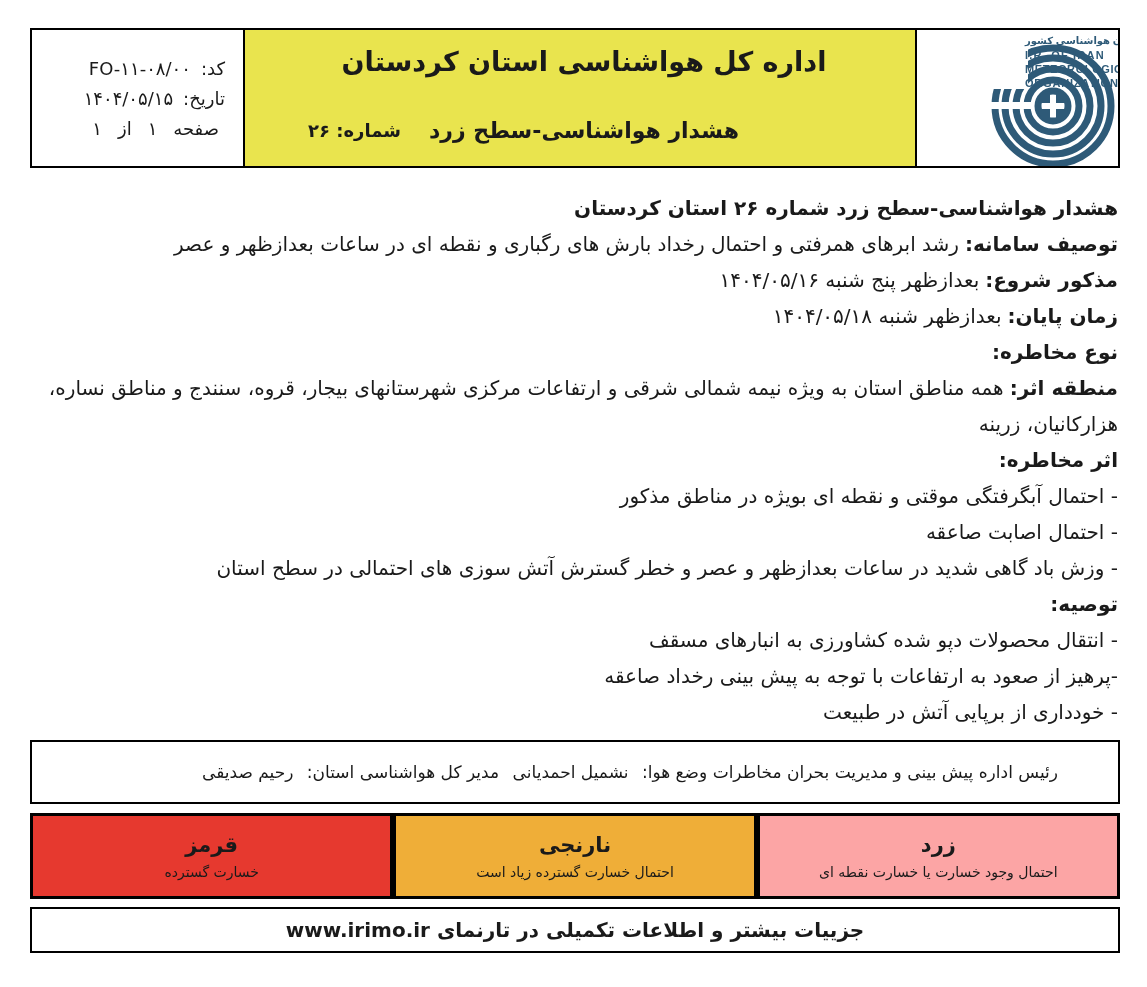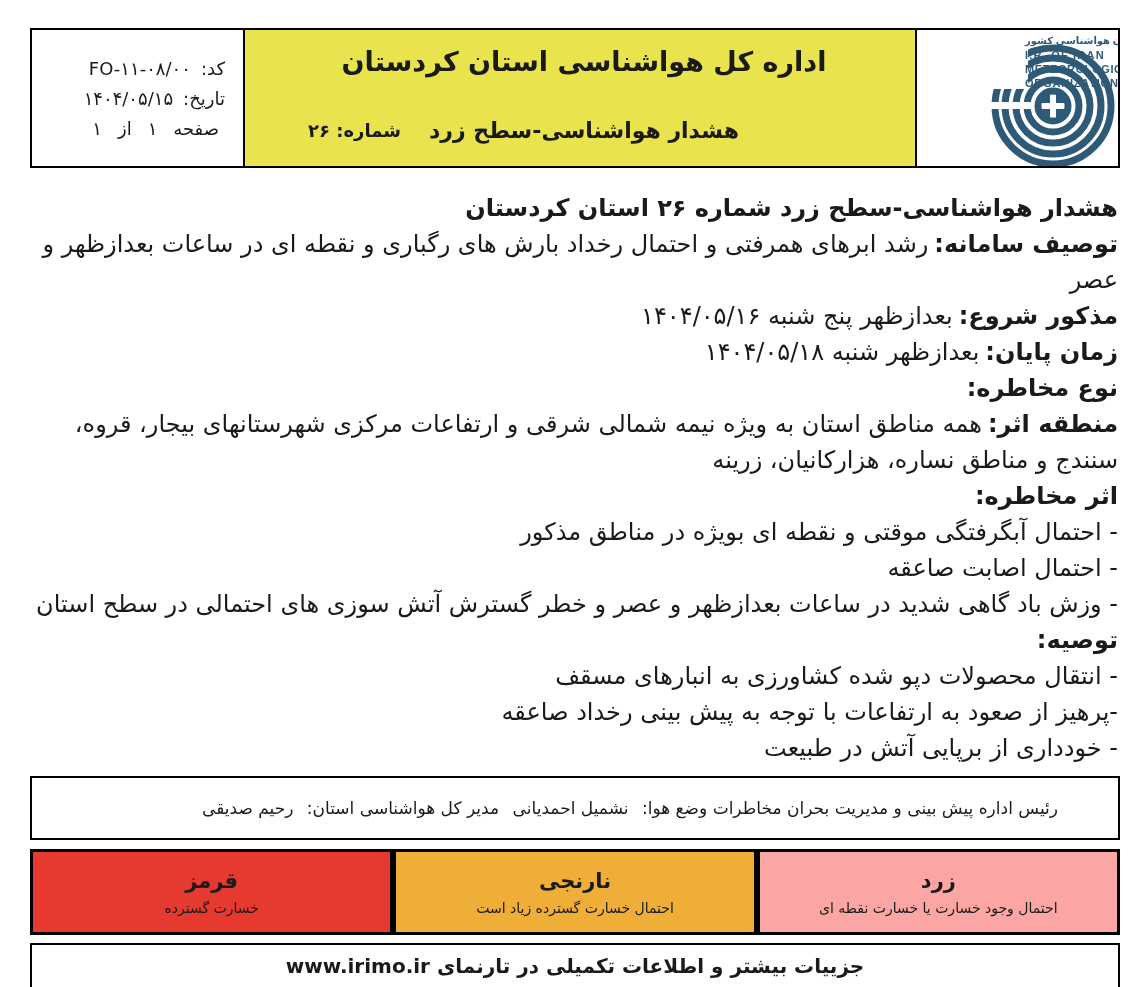--- a/index.html
+++ b/index.html
@@ -29,21 +29,21 @@
   .info-box {
     width:215px; flex:0 0 215px; background:#fff; border:2px solid #000;
     display:flex; flex-direction:column; justify-content:center;
     gap:9px; padding:6px 18px 6px 8px; font-size:18px;
   }
   .info-row { display:flex; align-items:center; gap:10px; white-space:nowrap; }
   .info-value { direction:ltr; unicode-bidi:isolate; }
   .page-row { display:flex; align-items:center; gap:16px; padding-right:6px; }
 
   
-  .body-text { padding:22px 2px 0 2px; font-size:24px; }
+  .body-text { padding:22px 2px 0 2px; font-size:20px; }
   .bline { line-height:36px; text-align:right; }
   .bl { font-weight:bold; }
   .bl:empty { display:none; }
   .bt:empty { display:none; }
   .bl:not(:empty) + .bt { margin-right:6px; }
 
   
   .signature {
     margin-top:10px; height:64px; border:2px solid #000;
     display:flex; align-items:center; justify-content:space-between;

